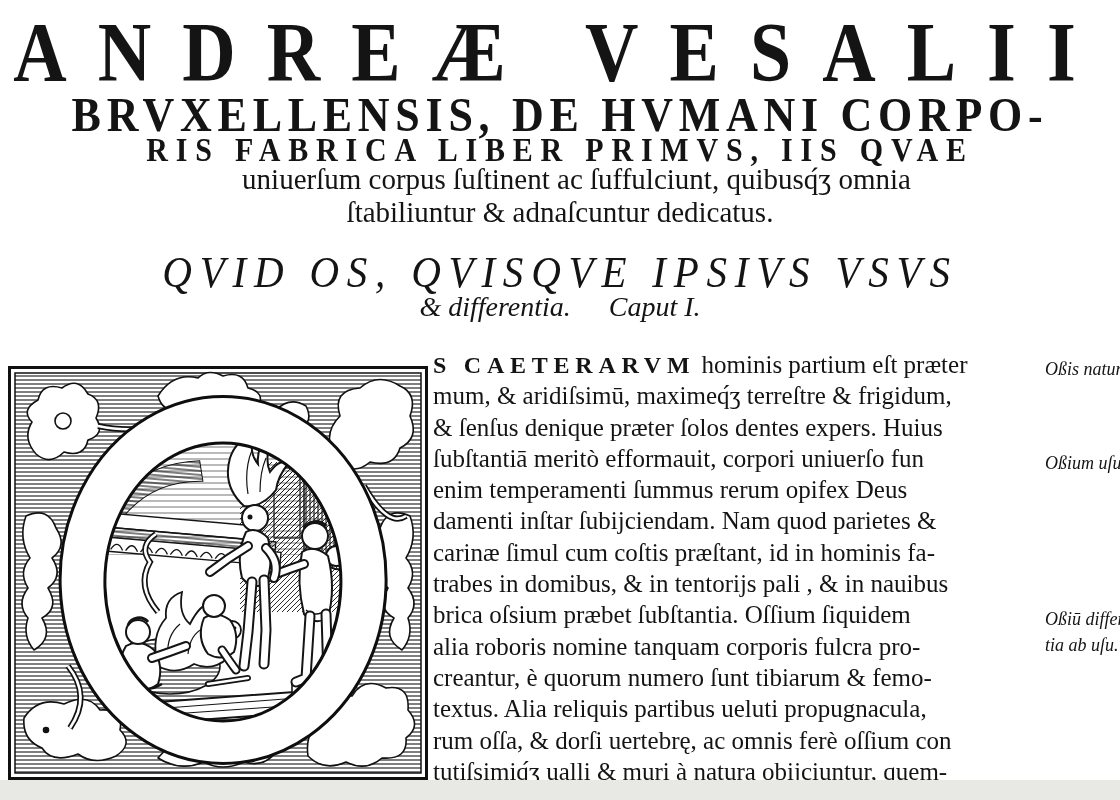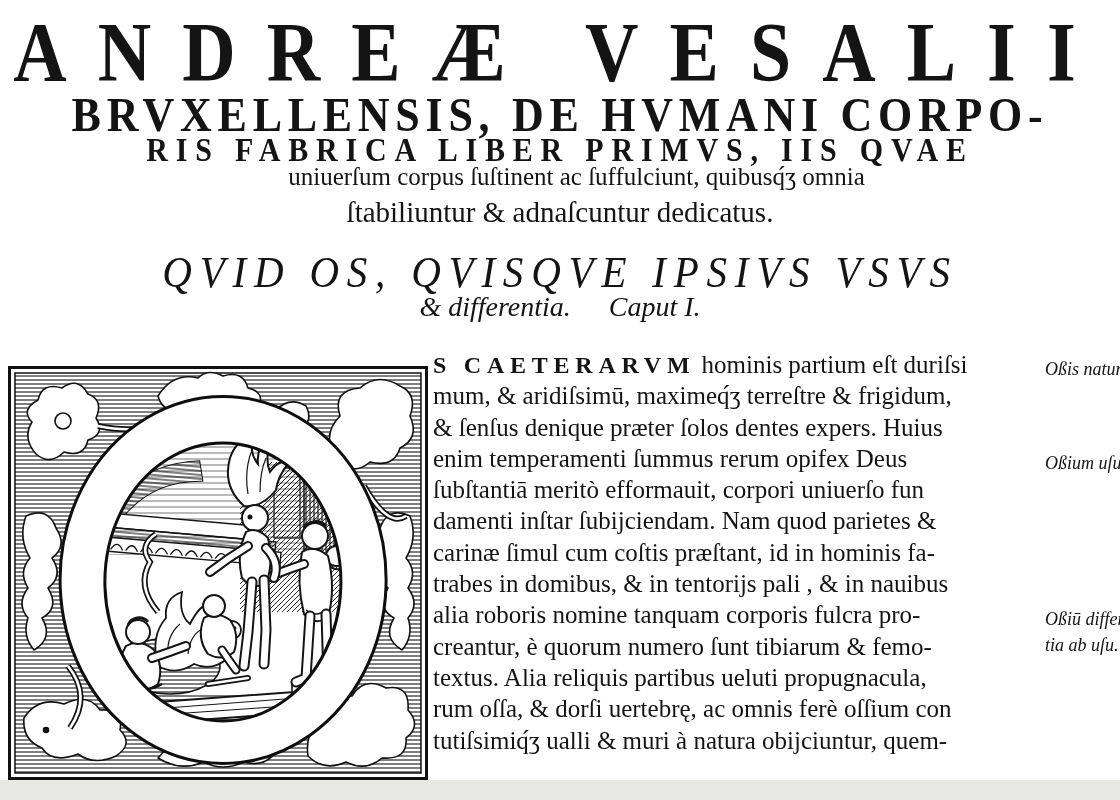--- a/index.html
+++ b/index.html
@@ -10,21 +10,21 @@
   }
   .abs{position:absolute;}
   .ctr{left:0; right:0; text-align:center; white-space:nowrap;}
   
   .t1{top:4px;  font-size:74px; letter-spacing:0.42em;
       transform:scaleY(1.15); transform-origin:top center; font-weight:600;}
   .t2{top:86px; font-size:44px; letter-spacing:0.13em;
       transform:scaleY(1.12); transform-origin:top center; font-weight:600;}
   .t3{top:131px; font-size:30px; letter-spacing:0.26em;
       transform:scaleY(1.12); transform-origin:top center; font-weight:600;}
-  .ded1{top:163px; font-size:25px;padding-left:33px;}
+  .ded1{top:163px; font-size:29px;padding-left:33px;}
   .ded2{top:196px; font-size:29px;}
   
   .chap1{top:246px; font-size:41px; font-style:italic; letter-spacing:0.19em;
          transform:scaleY(1.08); transform-origin:top center;}
   .chap2{top:291px; font-size:28px; font-style:italic;}
   .caput{margin-left:38px;}
   
   .woodcut{left:8px; top:366px; width:420px; height:414px;}
   
   .bodycol{left:433px; top:349px; width:563px;
@@ -181,28 +181,29 @@
           <path d="M256,214 L258,264 L256,298" fill="none" stroke="#141414" stroke-width="11" stroke-linecap="round"></path>
           <path d="M256,214 L258,264 L256,298" fill="none" stroke="#ffffff" stroke-width="7" stroke-linecap="round"></path>
         </g>
       </g>
 
       <path d="M215,30.5 A163,183.5 0 1 0 215.2,30.5 Z M215,77 A118,139 0 1 1 214.8,77 Z" fill="#ffffff" fill-rule="evenodd" stroke="#0e0e0e" stroke-width="3"></path>
     </svg>
   </div>
 
   <div class="abs bodycol">
-    <div class="bline"><span class="opcaps">S CAETERARVM</span> <span>hominis partium eſt duriſsi</span></div>
+    <div class="bline"><span class="opcaps">S CAETERARVM</span> <span>hominis partium eſt præter</span></div>
     <div class="bline">mum, &amp; aridiſsimū, maximeq́ʒ terreſtre &amp; frigidum,</div>
     <div class="bline">&amp; ſenſus denique præter ſolos dentes expers. Huius</div>
+    <div class="bline">ſubſtantiā meritò efformauit, corpori uniuerſo fun</div>
     <div class="bline">enim temperamenti ſummus rerum opifex Deus</div>
-    <div class="bline">ſubſtantiā meritò efformauit, corpori uniuerſo fun</div>
     <div class="bline">damenti inſtar ſubijciendam. Nam quod parietes &amp;</div>
     <div class="bline">carinæ ſimul cum coſtis præſtant, id in hominis fa-</div>
     <div class="bline">trabes in domibus, &amp; in tentorijs pali , &amp; in nauibus</div>
+    <div class="bline">brica oſsium præbet ſubſtantia. Oſſium ſiquidem</div>
     <div class="bline">alia roboris nomine tanquam corporis fulcra pro-</div>
     <div class="bline">creantur, è quorum numero ſunt tibiarum &amp; femo-</div>
     <div class="bline">textus. Alia reliquis partibus ueluti propugnacula,</div>
     <div class="bline">rum oſſa, &amp; dorſi uertebrę, ac omnis ferè oſſium con</div>
     <div class="bline">tutiſsimiq́ʒ ualli &amp; muri à natura obijciuntur, quem-</div>
   </div>
 
   <div class="note n1">Oßis natura.</div>
   <div class="note n2">Oßium uſus.</div>
   <div class="note n3">

